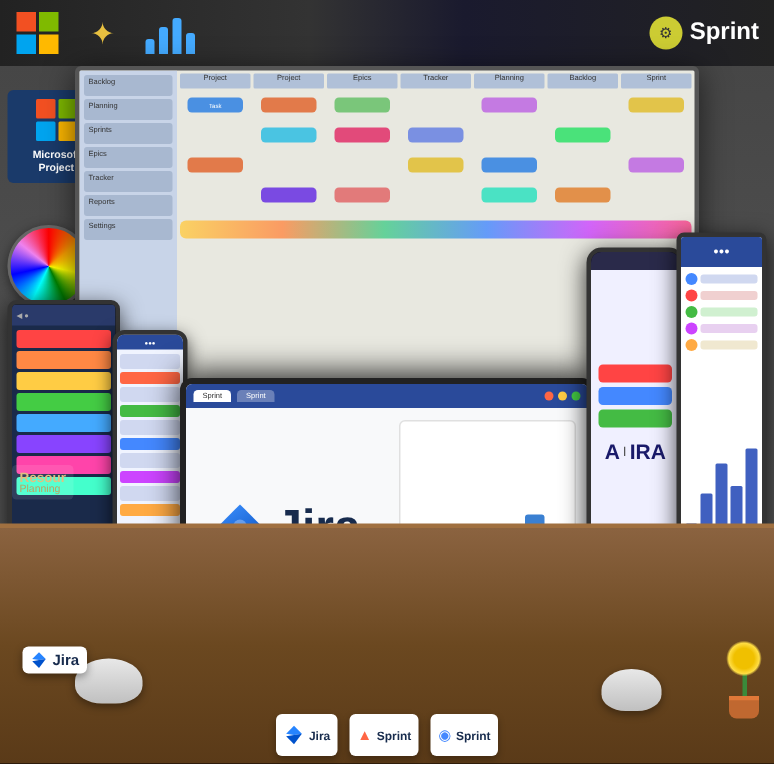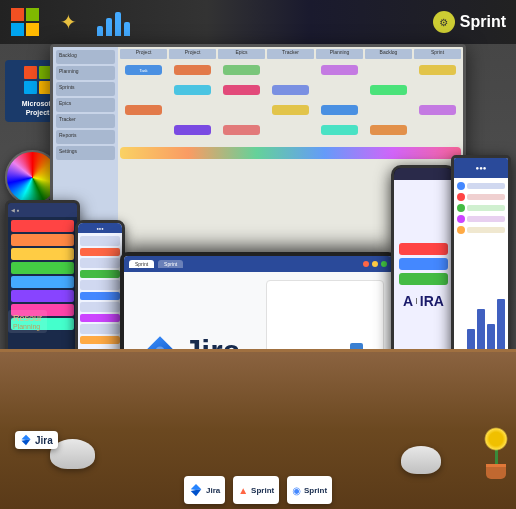--- a/index.html
+++ b/index.html
@@ -338,21 +338,21 @@
       position: absolute;
       top: 245px;
       left: 5px;
       background: rgba(255,255,255,0.1);
       padding: 3px 5px;
       border-radius: 3px;
     }
     .resource-text {
       color: #e0c080;
       font-size: 9px;
-      font-weight: normal;
+      font-weight: bold;
     }
 
     
     .laptop-wrap {
       position: absolute;
       bottom: 55px;
       left: 120px;
       right: 120px;
     }
     .laptop-screen-outer {

